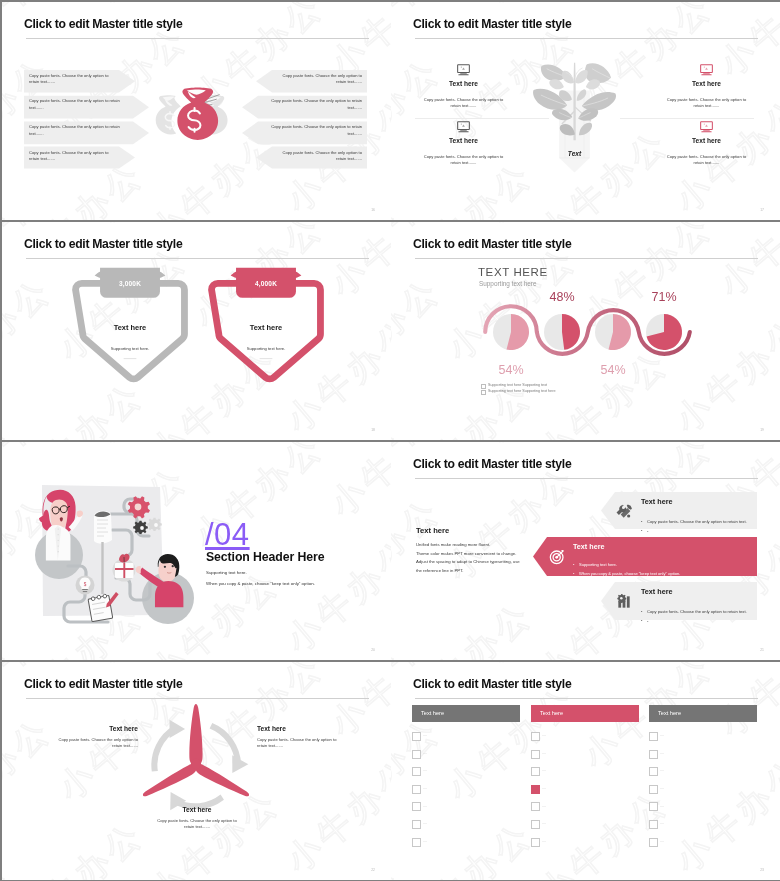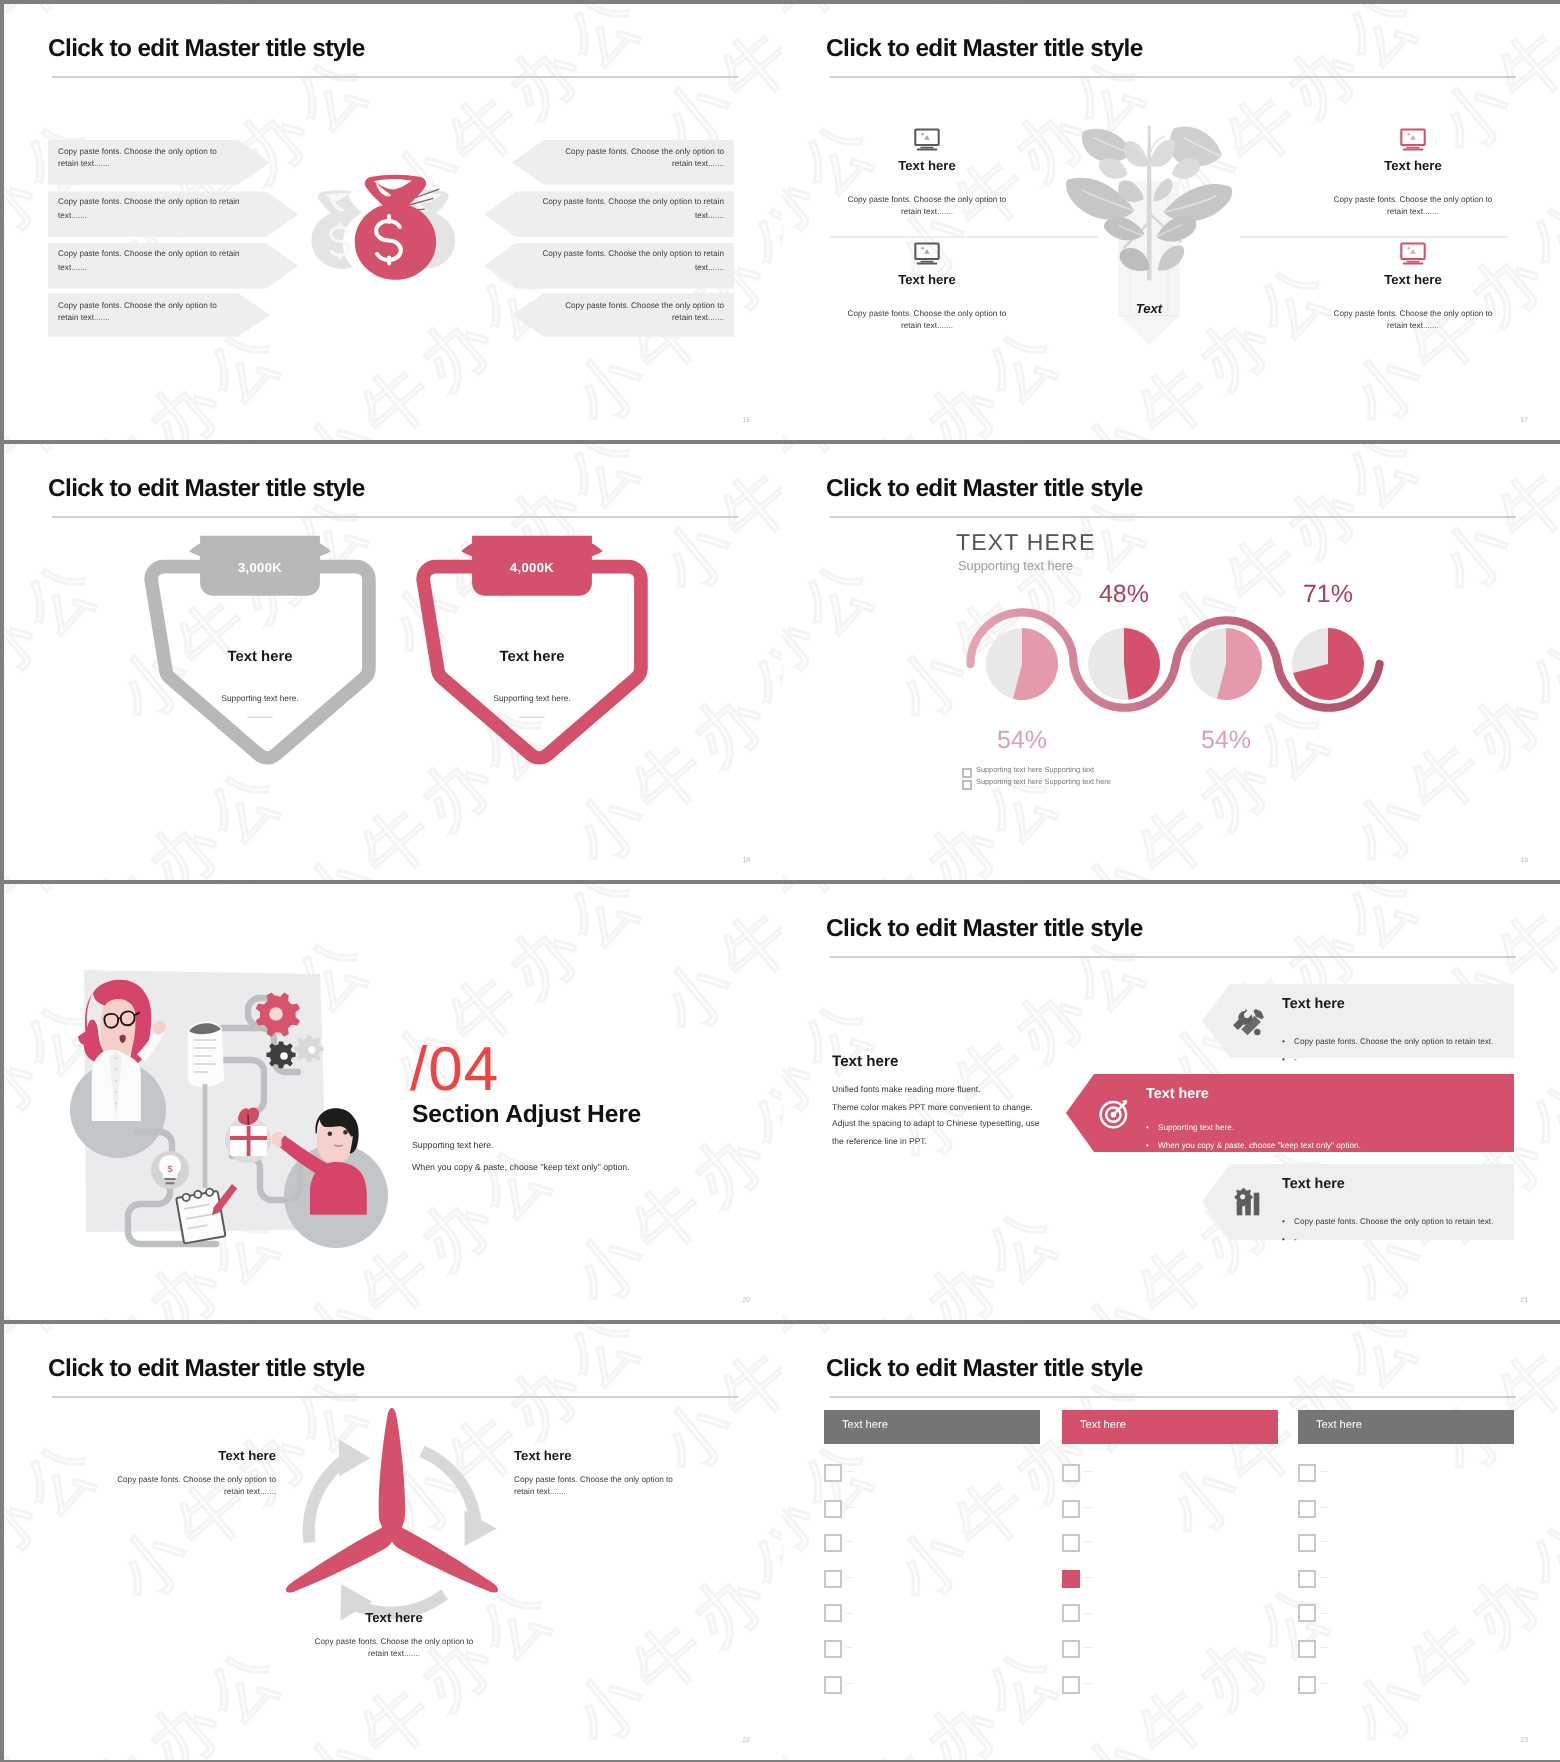--- a/index.html
+++ b/index.html
@@ -15,21 +15,21 @@
   .pgnum{position:absolute;right:19px;bottom:8px;font-size:3.4px;color:#b8b8b8;}
   .wm{position:absolute;left:0;top:0;width:100%;height:100%;pointer-events:none;}
   svg{display:block;overflow:visible}
   .bodytxt{position:absolute;font-size:4.1px;color:#3a3a3a;line-height:6.6px;}
   .s17div{position:absolute;top:116px;height:1px;background:#ececec;}
   .fhead{position:absolute;font-size:6.6px;font-weight:bold;color:#1a1a1a;text-align:center;}
   .fbody{position:absolute;font-size:4.1px;color:#3a3a3a;line-height:6.4px;text-align:center;}
   .s19h{position:absolute;left:87px;top:44px;font-size:11.5px;color:#545454;letter-spacing:0.6px;}
   .s19s{position:absolute;left:88px;top:58px;font-size:6.4px;color:#9a9a9a;}
   .lgtxt{position:absolute;font-size:3.7px;color:#7a7a7a;}
-  .s20num{position:absolute;left:203px;top:75px;font-size:31px;color:#ef4444;font-weight:300;letter-spacing:0.5px;font-family:"Liberation Sans",sans-serif;}
+  .s20num{position:absolute;left:203px;top:75px;font-size:31px;color:#8b5cf6;font-weight:300;letter-spacing:0.5px;font-family:"Liberation Sans",sans-serif;text-decoration:underline;}
   .s20head{position:absolute;left:204px;top:108px;font-size:12.3px;font-weight:bold;color:#111;letter-spacing:-0.1px;}
   .s20sub{position:absolute;left:204px;font-size:4.4px;color:#333;}
   .s21lh{position:absolute;left:25px;top:84px;font-size:7.6px;font-weight:bold;color:#1a1a1a;}
   .s21lb{position:absolute;left:25px;font-size:4.25px;color:#3a3a3a;}
   .rhead{position:absolute;font-size:7.2px;font-weight:bold;}
   .rbul{position:absolute;font-size:4.1px;}
   .moneybag{position:absolute;left:150px;top:78px;width:80px;height:59px;}
 
 </style>
 </head>
@@ -374,21 +374,21 @@
         <path d="M169,86 c4,4 4,14 2,20 c-1,3 -3,5 -5,5 c2,-7 3,-17 3,-25 z" fill="#1d1d1d"></path>
         <circle cx="152" cy="97" r="1.6" fill="#333"></circle>
         <circle cx="163" cy="96" r="1.6" fill="#333"></circle>
         <path d="M155,105 c2,1 4,1 6,0" stroke="#c07a72" stroke-width="1" fill="none"></path>
         <path d="M150,118 c6,-2 14,-1 19,2 c7,4 9,12 9,20 v14 H138 v-16 c0,-9 4,-17 12,-20 z" fill="#d6446a"></path>
         <path d="M150,118 C140,112 128,104 120,98 l-5,7 c8,7 20,16 29,21 z" fill="#d6446a"></path>
         <path d="M118,96 c-4,-1 -7,1 -7,5 c0,4 4,6 7,5 z" fill="#f6d0cb"></path>
       </g>
     </svg>
     <div class="s20num">/04</div>
-    <div class="s20head">Section Adjust Here</div>
+    <div class="s20head">Section Header Here</div>
     <div class="s20sub" style="top:128px">Supporting text here.</div>
     <div class="s20sub" style="top:139px">When you copy &amp; paste, choose "keep text only" option.</div>
     <div class="pgnum">20</div>
   </div>
   <div class="slide s6">
     <svg class="wm" viewBox="0 0 387 218">
         <use href="#wmpat"></use>
       </svg>
     <div class="s-title">Click to edit Master title style</div>
     <div class="s-rule"></div>

